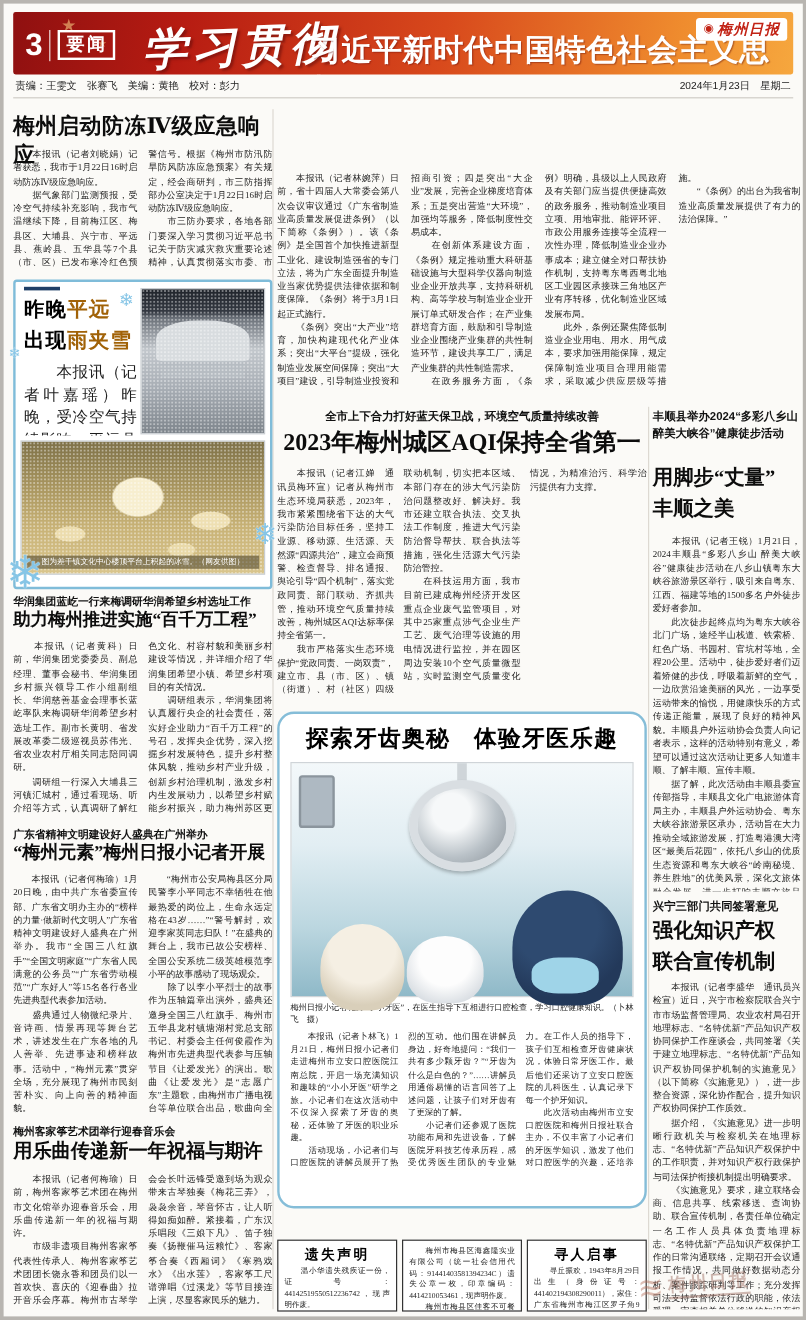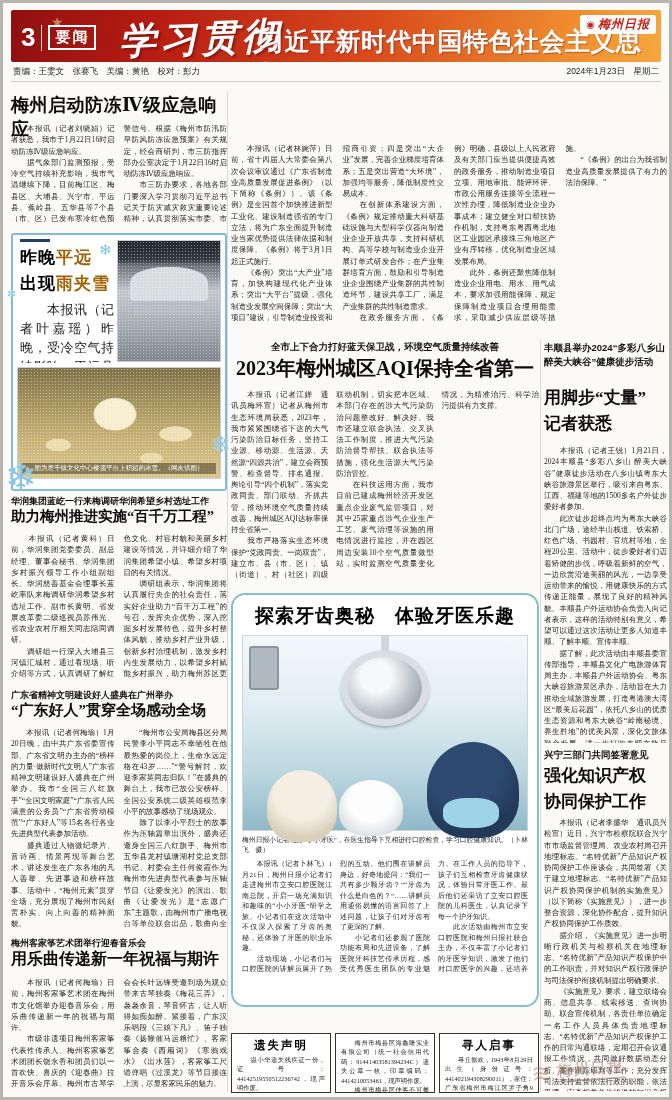--- a/index.html
+++ b/index.html
@@ -143,21 +143,21 @@
     <span class="flake" style="right:-6px;bottom:30px;font-size:24px;">❄</span>
   </div>
 
   <div class="abs kicker" style="left:8px;top:492px;width:216px;font-size:9px;">华润集团蓝屹一行来梅调研华润希望乡村选址工作</div>
   <div class="abs headline" style="left:8px;top:504px;width:216px;font-size:14.5px;">助力梅州推进实施“百千万工程”</div>
   <div class="abs body-text cols2" style="left:8px;top:530px;width:216px;height:150px;">　　本报讯（记者黄科）日前，华润集团党委委员、副总经理、董事会秘书、华润集团乡村振兴领导工作小组副组长、华润慈善基金会理事长蓝屹率队来梅调研华润希望乡村选址工作。副市长黄明、省发展改革委二级巡视员苏伟光、省农业农村厅相关同志陪同调研。
 　　调研组一行深入大埔县三河镇汇城村，通过看现场、听介绍等方式，认真调研了解红色文化、村容村貌和美丽乡村建设等情况，并详细介绍了华润集团希望小镇、希望乡村项目的有关情况。
 　　调研组表示，华润集团将认真履行央企的社会责任，落实好企业助力“百千万工程”的号召，发挥央企优势，深入挖掘乡村发展特色，提升乡村整体风貌，推动乡村产业升级，创新乡村治理机制，激发乡村内生发展动力，以希望乡村赋能乡村振兴，助力梅州苏区更好更快推进实施“百千万工程”，推动梅州经济社会高质量发展。</div>
 
   <div class="abs kicker" style="left:8px;top:686px;width:216px;font-size:9px;">广东省精神文明建设好人盛典在广州举办</div>
-  <div class="abs headline" style="left:8px;top:698px;width:216px;font-size:15px;">“广东好人”贯穿全场感动全场</div>
+  <div class="abs headline" style="left:8px;top:698px;width:216px;font-size:15px;">“梅州元素”梅州日报小记者开展</div>
   <div class="abs body-text cols2" style="left:8px;top:724px;width:216px;height:204px;">　　本报讯（记者何梅瑜）1月20日晚，由中共广东省委宣传部、广东省文明办主办的“榜样的力量·做新时代文明人”广东省精神文明建设好人盛典在广州举办。我市“全国三八红旗手”“全国文明家庭”“广东省人民满意的公务员”“广东省劳动模范”“广东好人”等15名各行各业先进典型代表参加活动。
 　　盛典通过人物微纪录片、音诗画、情景再现等舞台艺术，讲述发生在广东各地的凡人善举、先进事迹和榜样故事。活动中，“梅州元素”贯穿全场，充分展现了梅州市民刻苦朴实、向上向善的精神面貌。
 　　“梅州市公安局梅县区分局民警李小平同志不幸牺牲在他最热爱的岗位上，生命永远定格在43岁……”“警号解封，欢迎李家英同志归队！”在盛典的舞台上，我市已故公安榜样、全国公安系统二级英雄模范李小平的故事感动了现场观众。
 　　除了以李小平烈士的故事作为压轴篇章出演外，盛典还邀身全国三八红旗手、梅州市五华县龙村镇塘湖村党总支部书记、村委会主任何俊霞作为梅州市先进典型代表参与压轴节目《让爱发光》的演出。歌曲《让爱发光》是“志愿广东”主题歌，由梅州市广播电视台等单位联合出品，歌曲向全社会传递了“奉献、友爱、互助、进步”的正能量。来自梅州市客家山歌传承保护中心的3名演员参与主演了节目《戏娃扭起了幸福生活》。
 　　“近年来，我市潜移默化开展道德模范、‘身边好人’、最美人物等先进典型选树宣传和礼遇帮扶工作，成效显著。”我市文明办相关负责同志介绍，2023年我市评选出“梅州好人”40名，通过广泛发动、深入挖掘、严格审核、精心遴选，推动19人获评“广东好人”，获评人数位居全省各地市第二位。此外，还有1人获评“中国好人”，1人获广东省道德模范提名奖。</div>
 
   <div class="abs kicker" style="left:8px;top:934px;width:216px;font-size:9px;">梅州客家筝艺术团举行迎春音乐会</div>
   <div class="abs headline" style="left:8px;top:946px;width:216px;font-size:16px;">用乐曲传递新一年祝福与期许</div>
   <div class="abs body-text cols2" style="left:8px;top:974px;width:216px;height:114px;">　　本报讯（记者何梅瑜）日前，梅州客家筝艺术团在梅州市文化馆举办迎春音乐会，用乐曲传递新一年的祝福与期许。
 　　市级非遗项目梅州客家筝代表性传承人、梅州客家筝艺术团团长饶永香和团员们以一首欢快、喜庆的《迎春曲》拉开音乐会序幕。梅州市古琴学会会长叶远锋受邀到场为观众带来古琴独奏《梅花三弄》，袅袅余音，琴音怀古，让人听得如痴如醉。紧接着，广东汉乐唱段《三娘下凡》、笛子独奏《扬鞭催马运粮忙》、客家筝合奏《西厢词》《寒鸦戏水》《出水莲》，客家筝工尺谱弹唱《过溪龙》等节目接连上演，尽显客家民乐的魅力。
@@ -204,30 +204,30 @@
   </div>
   <div class="abs ad-box" style="left:436px;top:1030px;width:100px;height:60px;">
     <div class="ad-title">寻人启事</div>
     <div class="ad-text">　　寻丘振欢，1943年8月29日出生（身份证号：441402194308290011），家住：广东省梅州市梅江区罗子角9号，于2011年12月29日骑其大哥家单车至今未回家，下落不明，如有知情者，请联系其妻子凌景珍，联系电话：13694964394。
 　　2024年1月23日</div>
   </div>
 
   <div class="abs kicker" style="left:541px;top:338px;width:123px;font-size:9.5px;line-height:1.45;">丰顺县举办2024“多彩八乡山 醉美大峡谷”健康徒步活动</div>
   <div class="abs headline" style="left:541px;top:382px;width:123px;font-size:17px;line-height:1.55;">
     <span>用脚步“丈量”</span><br>
-    <span>记者获悉</span>
+    <span>丰顺之美</span>
   </div>
   <div class="abs body-text" style="left:541px;top:442px;width:123px;height:298px;">　　本报讯（记者王锐）1月21日，2024丰顺县“多彩八乡山 醉美大峡谷”健康徒步活动在八乡山镇粤东大峡谷旅游景区举行，吸引来自粤东、江西、福建等地的1500多名户外徒步爱好者参加。
 　　此次徒步起终点均为粤东大峡谷北门广场，途经半山栈道、铁索桥、红色广场、书园村、官坑村等地，全程20公里。活动中，徒步爱好者们迈着矫健的步伐，呼吸着新鲜的空气，一边欣赏沿途美丽的风光，一边享受运动带来的愉悦，用健康快乐的方式传递正能量，展现了良好的精神风貌。丰顺县户外运动协会负责人向记者表示，这样的活动特别有意义，希望可以通过这次活动让更多人知道丰顺、了解丰顺、宣传丰顺。
 　　据了解，此次活动由丰顺县委宣传部指导，丰顺县文化广电旅游体育局主办，丰顺县户外运动协会、粤东大峡谷旅游景区承办，活动旨在大力推动全域旅游发展，打造粤港澳大湾区“最美后花园”，依托八乡山的优质生态资源和粤东大峡谷“岭南秘境、养生胜地”的优美风景，深化文旅体融合发展，进一步打响丰顺文旅品牌，助推丰顺县“百千万工程”见实效。</div>
 
   <div class="abs kicker" style="left:541px;top:746px;width:123px;font-size:9.5px;">兴宁三部门共同签署意见</div>
   <div class="abs headline" style="left:541px;top:760px;width:123px;font-size:17px;line-height:1.5;">
     <span>强化知识产权</span><br>
-    <span>协同保护工作</span>
+    <span>联合宣传机制</span>
   </div>
   <div class="abs body-text" style="left:541px;top:814px;width:123px;height:274px;">　　本报讯（记者李盛华　通讯员兴检宣）近日，兴宁市检察院联合兴宁市市场监督管理局、农业农村局召开地理标志、“名特优新”产品知识产权协同保护工作座谈会，共同签署《关于建立地理标志、“名特优新”产品知识产权协同保护机制的实施意见》（以下简称《实施意见》），进一步整合资源，深化协作配合，提升知识产权协同保护工作质效。
 　　据介绍，《实施意见》进一步明晰行政机关与检察机关在地理标志、“名特优新”产品知识产权保护中的工作职责，并对知识产权行政保护与司法保护衔接机制提出明确要求。
 　　《实施意见》要求，建立联络会商、信息共享、线索移送、查询协助、联合宣传机制，各责任单位确定一名工作人员具体负责地理标志、“名特优新”产品知识产权保护工作的日常沟通联络，定期召开会议通报工作情况，共同做好数据动态分析、案件跟踪研判等工作；充分发挥司法支持监督依法行政的职能，依法受理、审查相关单位移送的知识产权侵权线索，及时反馈处理情况；在侵权认定、收集固定证据、法律法规适用、案件定性分析、专业技术支持、专家出庭作证等方面，各责任单位可相互提供专业支持；同时加强“名特优新”产品知识产权相关宣传工作，营造浓厚的氛围。</div>
 
   <div class="abs watermark">
     <span class="flame">≋</span>
     <span class="wm-text">梅州日报</span>
   </div>
 

